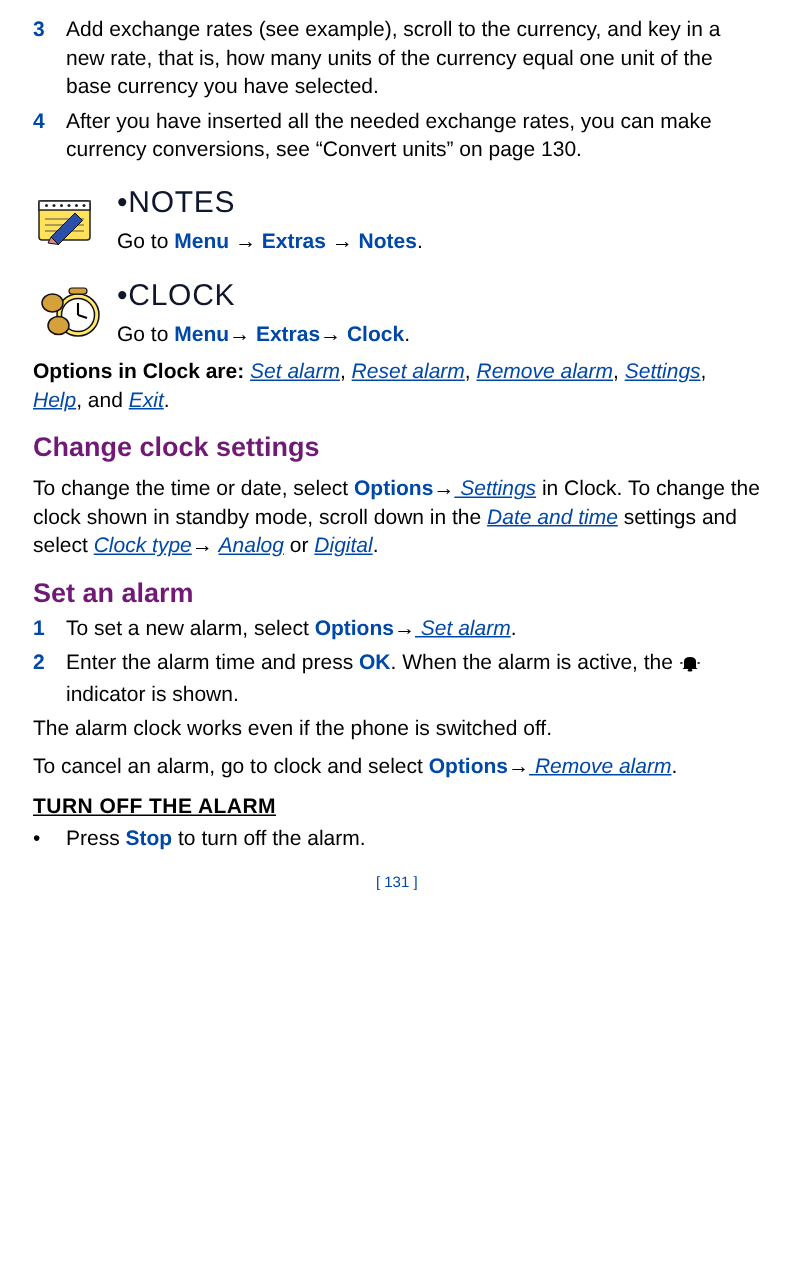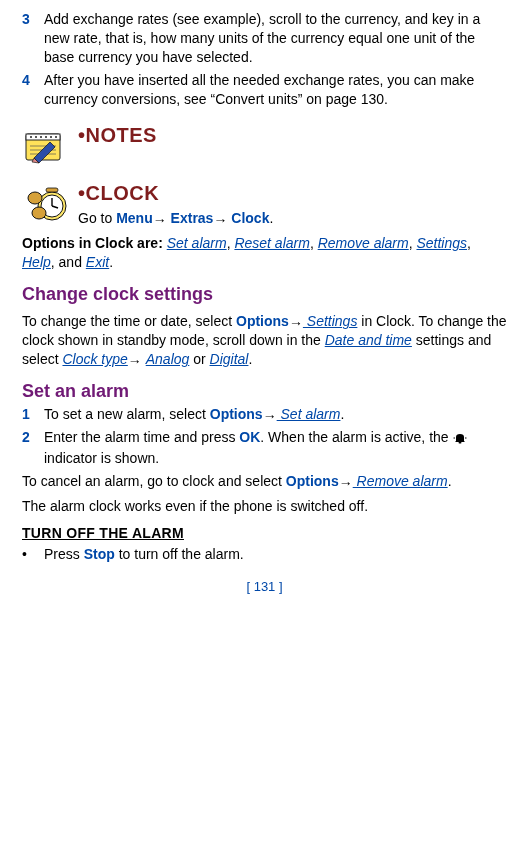--- a/index.html
+++ b/index.html
@@ -40,22 +40,22 @@
     margin-top: 14px;
     margin-bottom: 6px;
   }
   .icon-box {
     width: 56px;
     flex: 0 0 56px;
     padding-top: 4px;
   }
   .section-text { flex: 1; }
   .section-title {
-    color: #7f1d1d;
-    font-weight: bold;
+    color: #0f172a;
+    font-weight: normal;
     font-size: 20px;
     margin: 0 0 2px 0;
     letter-spacing: 0.5px;
   }
   .goto { font-size: 14px; }
   .arrow { font-family: Arial; }
   .para { margin: 6px 0; }
   .sub-head-blue {
     color: #701a75;
     font-weight: bold;
@@ -70,21 +70,21 @@
     text-decoration: underline;
   }
   .bullet-row {
     display: flex;
     margin-top: 2px;
   }
   .bullet-row .b { width: 22px; flex: 0 0 22px; }
   .footer {
     color: #0048a8;
     text-align: center;
-    font-size: 13px;
+    font-size: 10px;
     margin-top: 14px;
   }
   
   .key {
     display: inline-block;
     border: 1px solid #000;
     border-radius: 10px/50%;
     font-size: 9px;
     line-height: 12px;
     padding: 0 4px;
@@ -134,20 +134,27 @@
           <circle cx="34" cy="11" r="1" fill="#222"></circle>
         <line x1="8" y1="20" x2="34" y2="20" stroke="#555" stroke-width="0.7"></line>
         <line x1="8" y1="24" x2="34" y2="24" stroke="#555" stroke-width="0.7"></line>
         <line x1="8" y1="28" x2="34" y2="28" stroke="#555" stroke-width="0.7"></line>
         <polygon points="12,32 28,16 33,21 17,37" fill="#2b4ea8" stroke="#000" stroke-width="0.6"></polygon>
         <polygon points="10,36 12,32 17,37" fill="#d88" stroke="#000" stroke-width="0.6"></polygon>
       </svg>
     </div>
     <div class="section-text">
       <div class="section-title">•NOTES</div>
+      <div class="goto">
+        <span>Go to </span><span class="blue bold">Menu</span>
+        <span class="arrow">→</span>
+        <span class="blue bold">Extras</span>
+        <span class="arrow">→</span>
+        <span class="blue bold">Notes</span><span>.</span>
+      </div>
     </div>
   </div>
 
 
 
   <div class="section-head">
     <div class="icon-box clock-icon">
       <svg width="48" height="42" viewBox="0 0 48 42">
         <circle cx="30" cy="22" r="14" fill="#ffe86b" stroke="#111" stroke-width="1"></circle>
         <circle cx="30" cy="22" r="11" fill="#fff" stroke="#111" stroke-width="1"></circle>
@@ -190,24 +197,24 @@
     <div class="body">
       <span>Enter the alarm time and press </span><span class="blue bold">OK</span><span>. When the alarm is active, the </span><span class="bell"><svg width="14" height="12" viewBox="0 0 14 12">
             <path d="M3 9 L3 5 Q3 2 7 2 Q11 2 11 5 L11 9 L12 10 L2 10 Z" fill="#000"></path>
             <rect x="5.5" y="10" width="3" height="1.6" rx="0.8" fill="#000"></rect>
             <line x1="0.5" y1="6" x2="2" y2="6" stroke="#000"></line>
             <line x1="12" y1="6" x2="13.5" y2="6" stroke="#000"></line>
           </svg></span><span> indicator is shown.</span>
     </div>
   </div>
 
+  <div class="para" style="margin-top:4px">The alarm clock works even if the phone is switched off.</div>
   <div class="para" style="margin-top:2px">
     <span>To cancel an alarm, go to clock and select </span><span class="blue bold">Options</span><span class="arrow">→</span><span class="blue italic"> Remove alarm</span><span>.</span>
   </div>
-  <div class="para" style="margin-top:4px">The alarm clock works even if the phone is switched off.</div>
 
   <div class="sub-head-black">TURN OFF THE ALARM</div>
   <div class="bullet-row">
     <div class="b">•</div>
     <div>
       <span>Press </span><span class="blue bold">Stop</span><span> to turn off the alarm.</span>
     </div>
   </div>
 
   <div class="footer">[ 131 ]</div>

